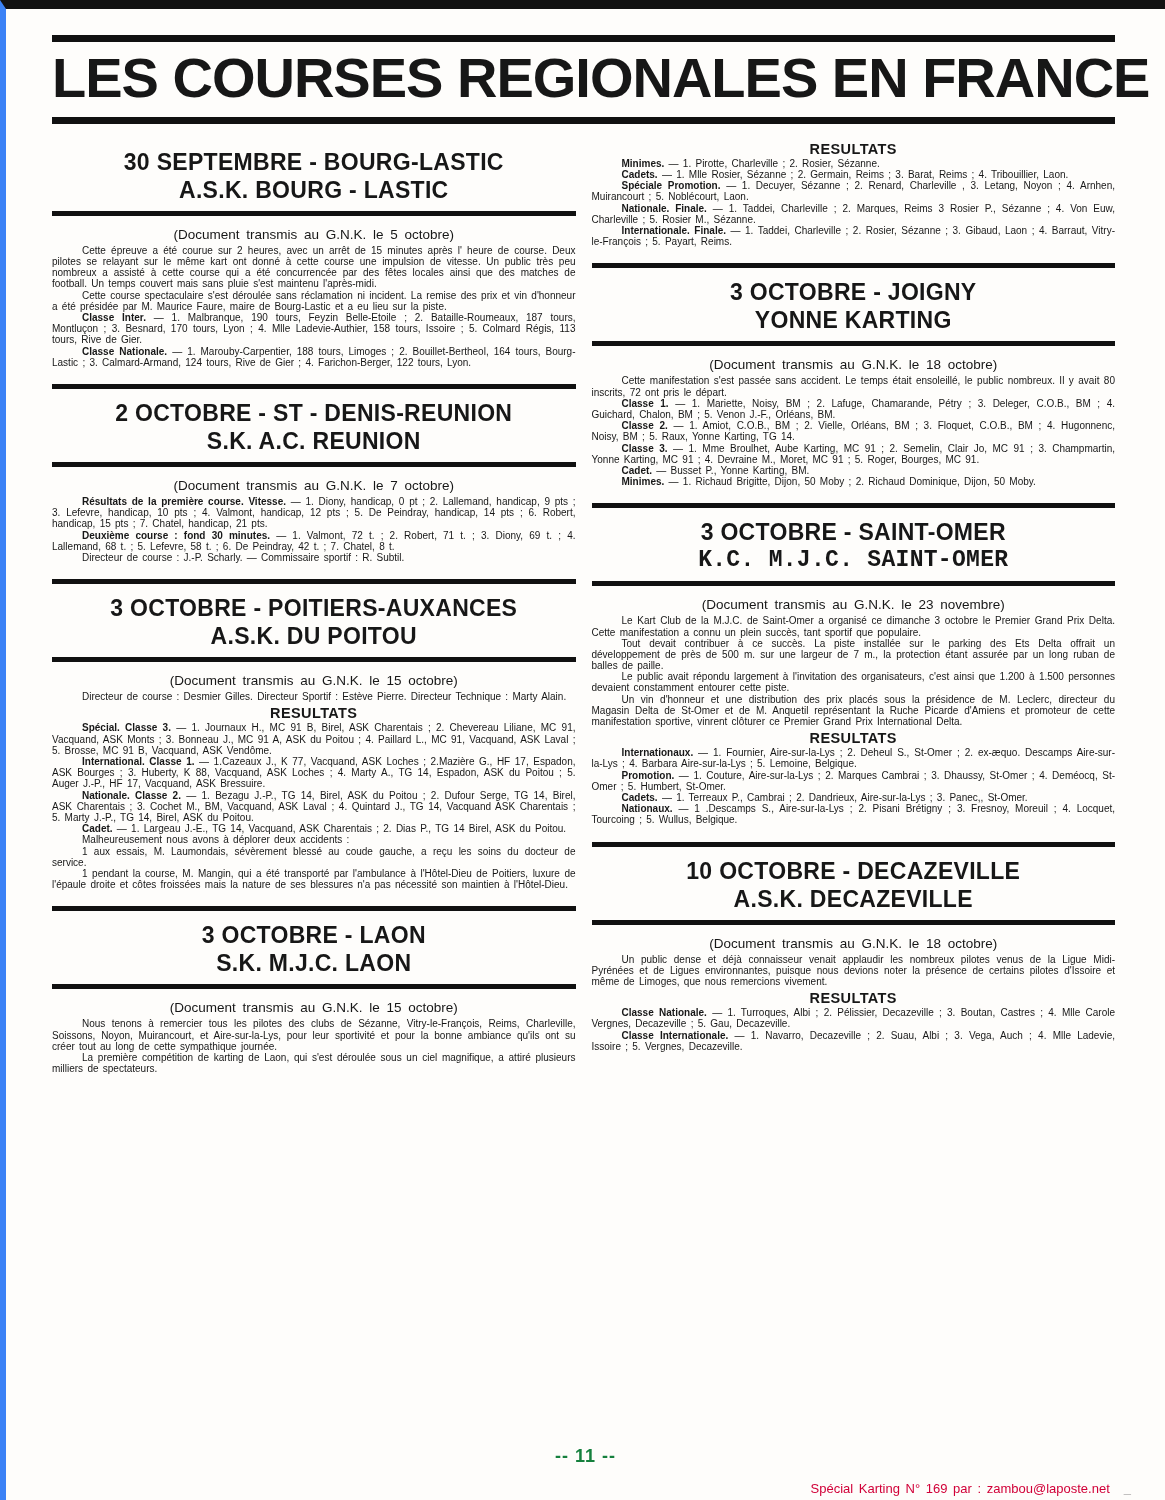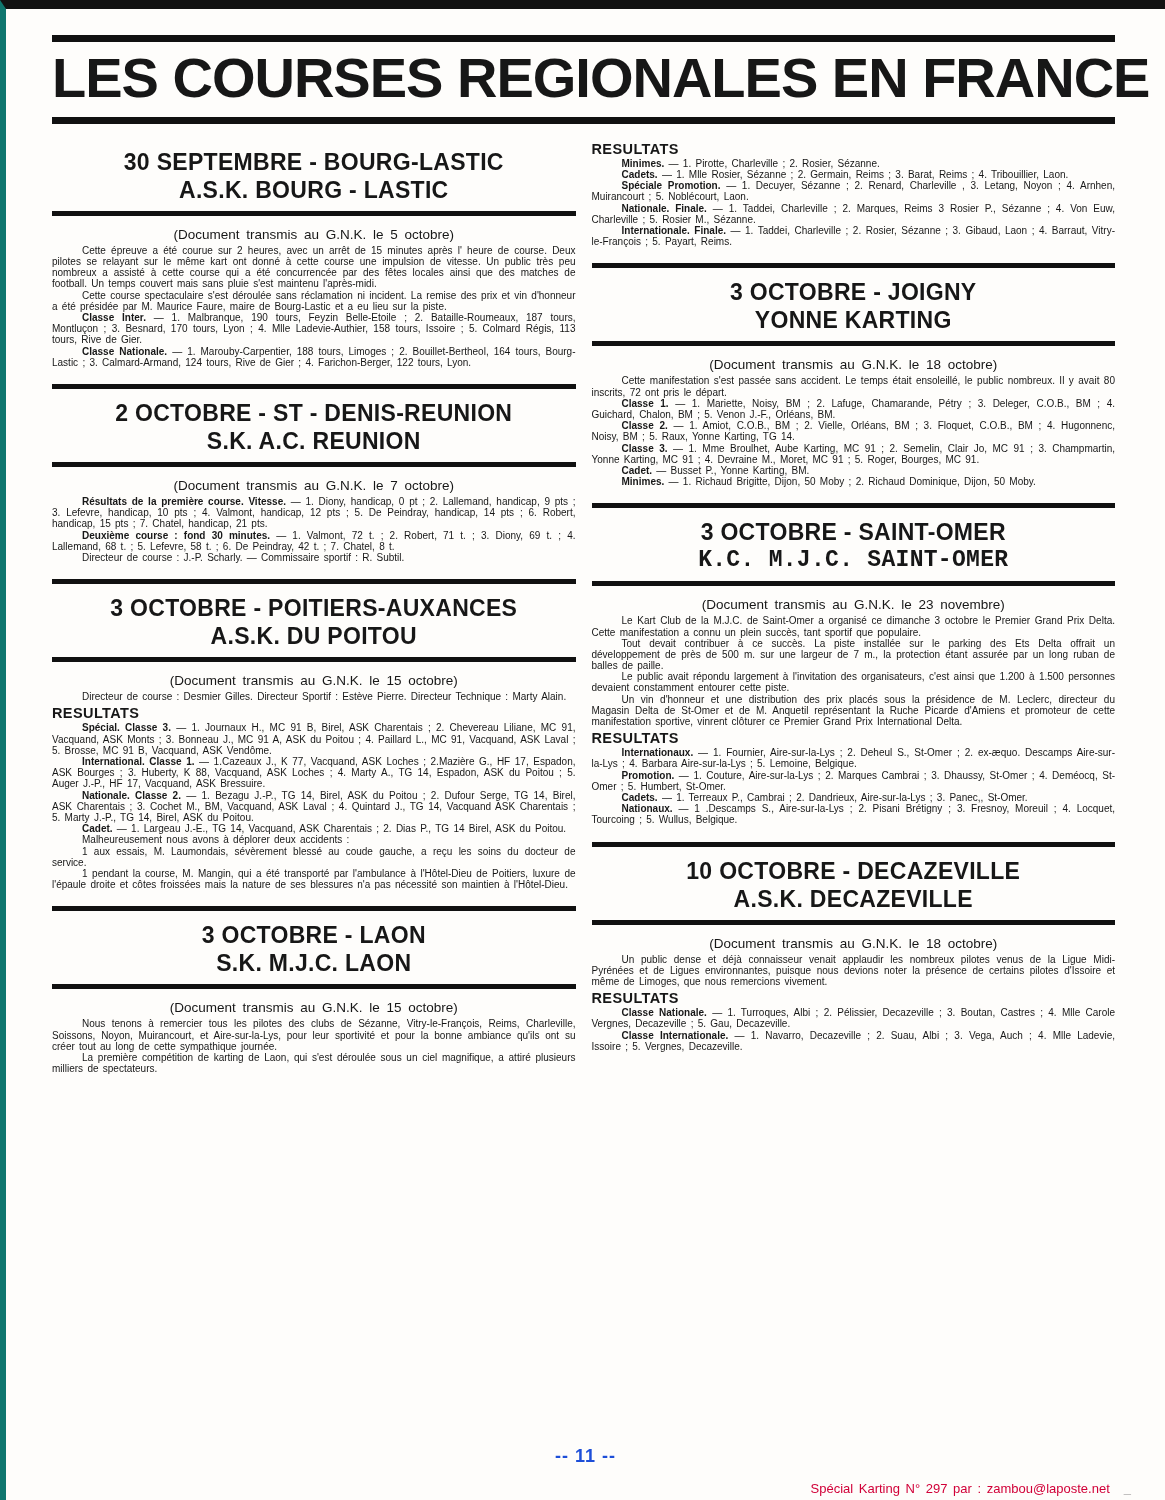--- a/index.html
+++ b/index.html
@@ -3,21 +3,21 @@
 <meta charset="utf-8">
 <style>
   html,body{margin:0;padding:0;background:#dcdcdc;}
   .page{
     position:relative;
     width:1165px;height:1500px;
     margin:0 auto;
     background:#fefdfb;
     box-sizing:border-box;
     border-top:9px solid #121212;
-    border-left:6px solid #0f766e;
+    border-left:6px solid #3b82f6;
     overflow:hidden;
     font-family:"Liberation Sans", sans-serif;
     color:#171717;
   }
   .banner{margin:26px 50px 0 46px;}
   .rule-thick{height:7px;background:#111;}
   .page-title{
     margin:7px 0 9px;
     text-align:center;
     font-size:56px;
@@ -50,33 +50,34 @@
   p.body{
     margin:0;
     font-size:10px;
     line-height:1.12;
     text-align:justify;
     text-indent:30px;
     word-spacing:1.5px;
   }
   p.center-bold{
     margin:3px 0 1px;
+    text-align:center;
     font-weight:bold;
     font-size:14.5px;
     letter-spacing:0.4px;
     text-indent:0;
   }
   b.lead{font-weight:bold;}
   .pagenum{
     position:absolute;
     left:0;right:0;top:1437px;
     text-align:center;
     font-weight:bold;
     font-size:18px;
-    color:#1d4ed8;
+    color:#15803d;
     letter-spacing:1px;
   }
   .credit{
     position:absolute;
     right:34px;top:1472px;
     font-size:13px;
     color:#d10038;
     word-spacing:2px;
   }
   .credit .trail{color:#8a8a8a;margin-left:14px;font-weight:bold;}
@@ -188,16 +189,16 @@
           <p class="center-bold">RESULTATS</p>
           <p class="body"><b class="lead">Classe Nationale.</b> <span>— 1. Turroques, Albi ; 2. Pélissier, Decazeville ; 3. Boutan, Castres ; 4. Mlle Carole Vergnes, Decazeville ; 5. Gau, Decazeville.</span></p>
           <p class="body"><b class="lead">Classe Internationale.</b> <span>— 1. Navarro, Decazeville ; 2. Suau, Albi ; 3. Vega, Auch ; 4. Mlle Ladevie, Issoire ; 5. Vergnes, Decazeville.</span></p>
         </section>
       </div>
   </div>
 
   <div class="pagenum">-- 11 --</div>
 
   <div class="credit">
-    <span>Spécial Karting N° 297 par :  zambou@laposte.net</span><span class="trail">_</span>
+    <span>Spécial Karting N° 169 par :  zambou@laposte.net</span><span class="trail">_</span>
   </div>
 
 </div>
 
 </body></html>

